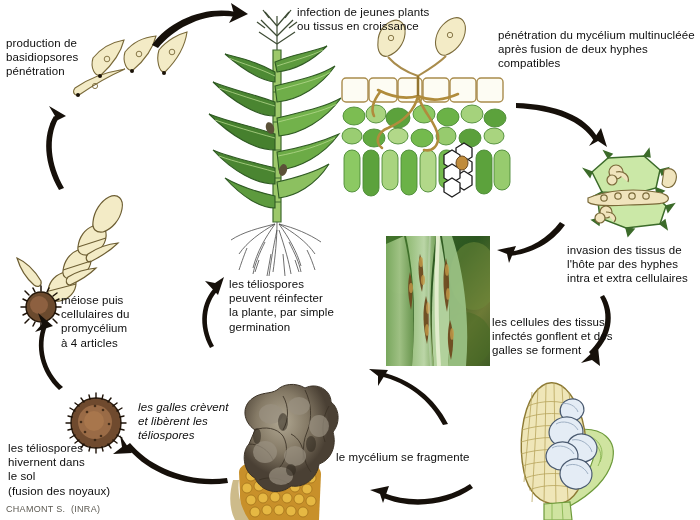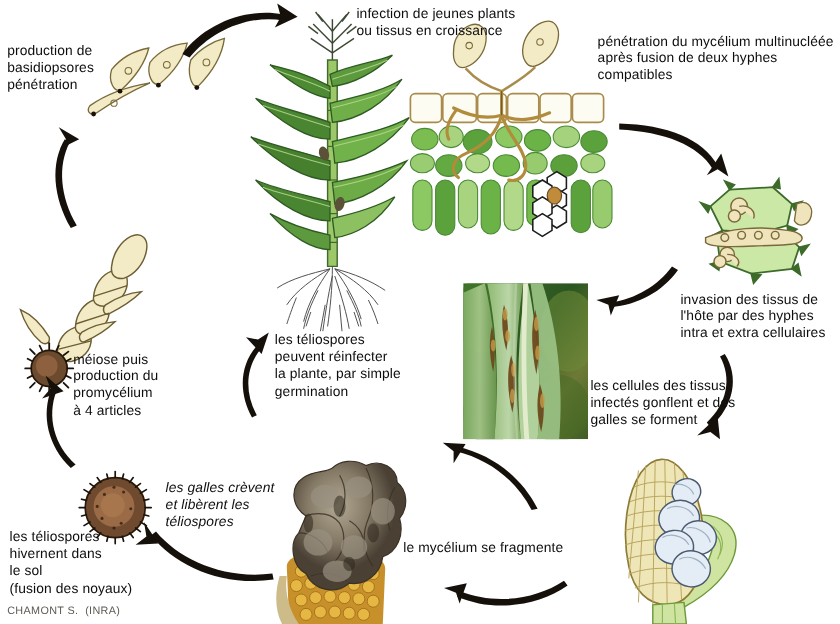--- a/index.html
+++ b/index.html
@@ -586,19 +586,19 @@
   <div class="lbl" style="left:567px;top:223px;margin-top:20px;"><span>invasion des tissus de</span><br><span>l'hôte par des hyphes</span><br><span>intra et extra cellulaires</span></div>
 
   <div class="lbl" style="left:492px;top:315px;"><span>les cellules des tissus</span><br><span>infectés gonflent et des</span><br><span>galles se forment</span></div>
 
   <div class="lbl" style="left:336px;top:430px;margin-top:20px;"><span>le mycélium se fragmente</span><br><br></div>
 
   <div class="lbl" style="left:138px;top:400px;font-style:italic;"><span>les galles crèvent</span><br><span>et libèrent les</span><br><span>téliospores</span></div>
 
   <div class="lbl" style="left:8px;top:441px;"><span>les téliospores</span><br><span>hivernent dans</span><br><span>le sol</span><br><span>(fusion des noyaux)</span></div>
 
-  <div class="lbl" style="left:61px;top:293px;"><span>méiose puis</span><br><span>production du</span><br><span>promycélium</span><br><span>à 4 articles</span></div>
+  <div class="lbl" style="left:61px;top:293px;"><span>méiose puis</span><br><span>cellulaires du</span><br><span>promycélium</span><br><span>à 4 articles</span></div>
 
   <div class="lbl" style="left:229px;top:277px;"><span>les téliospores</span><br><span>peuvent réinfecter</span><br><span>la plante, par simple</span><br><span>germination</span></div>
 
   <div class="credit" style="left:6px;top:504px;text-align:right;">CHAMONT S.  (INRA)</div>
 
 </div>
 
 </body></html>

